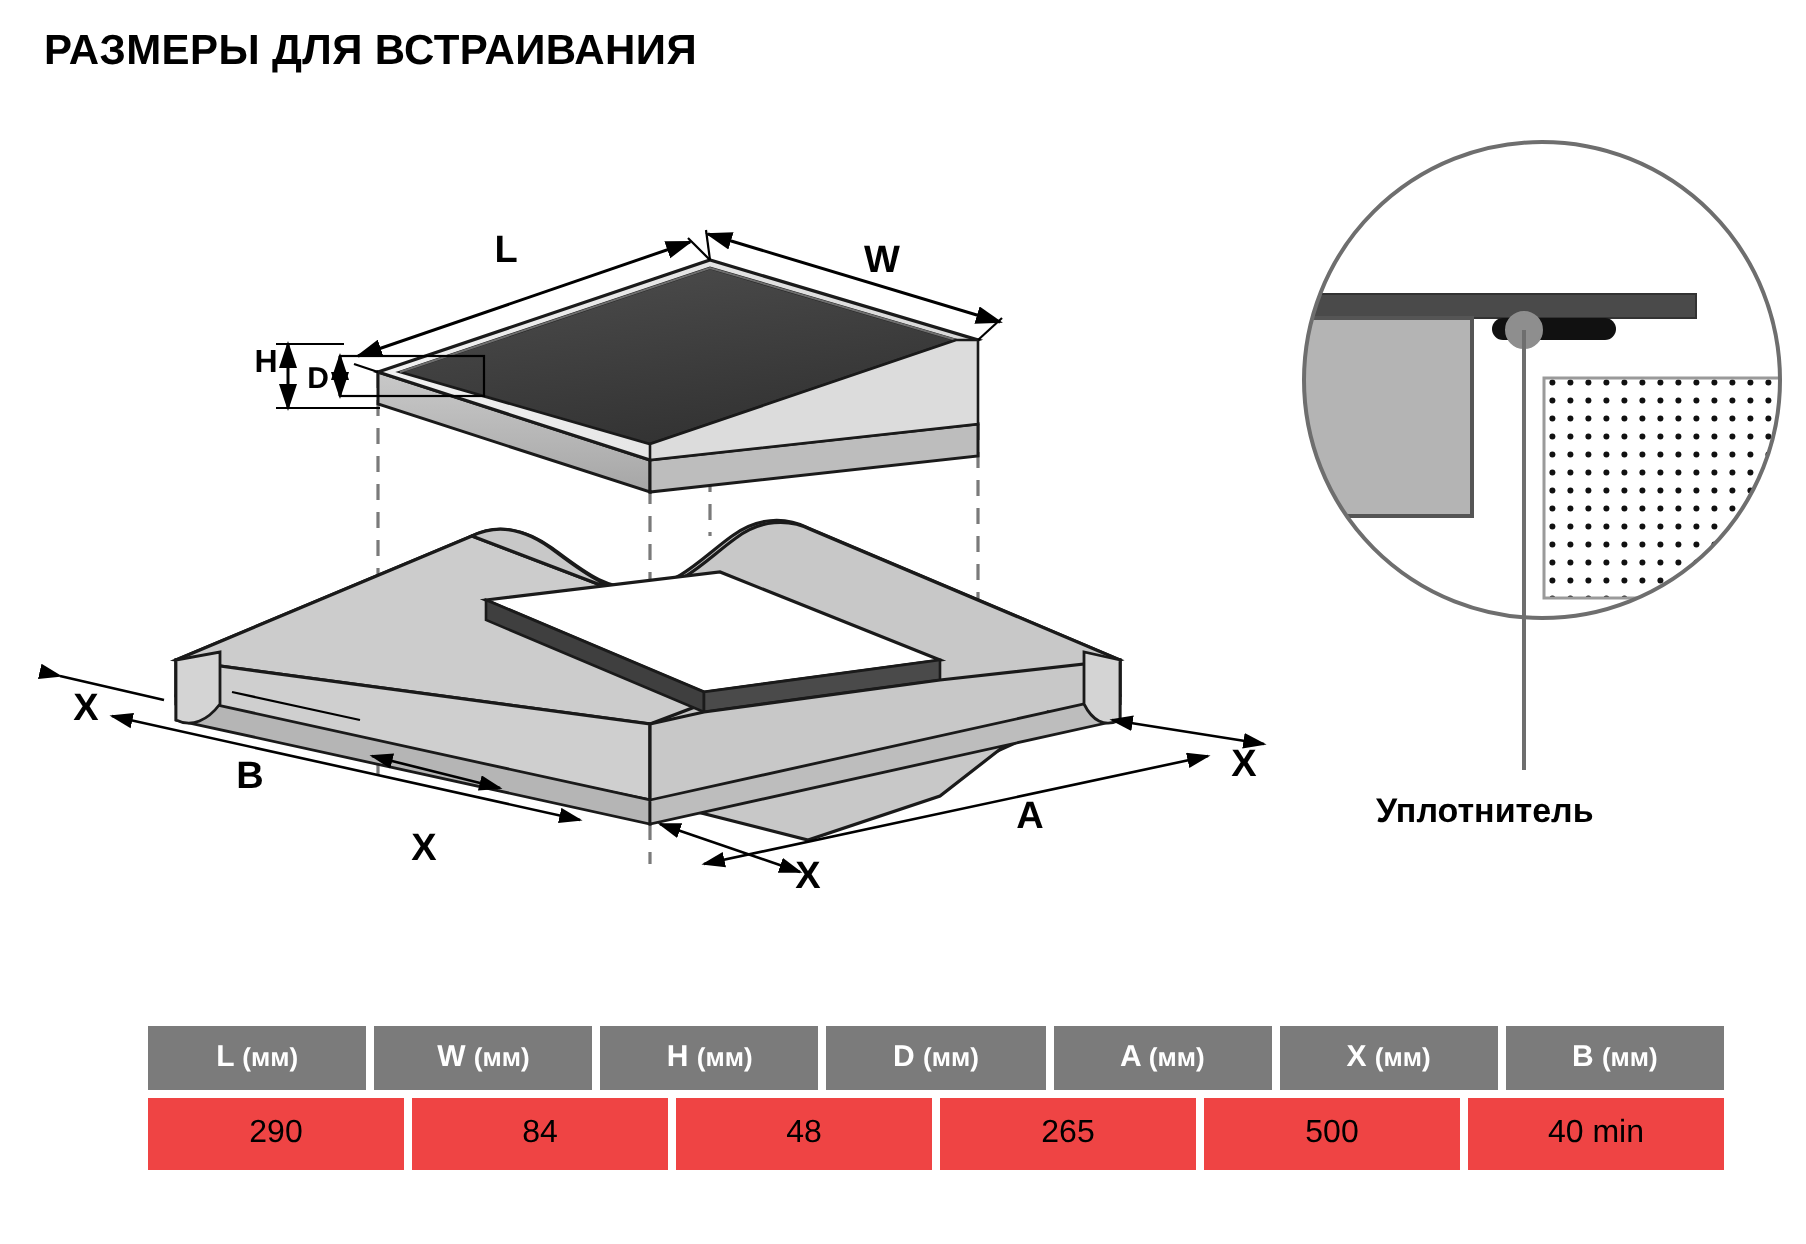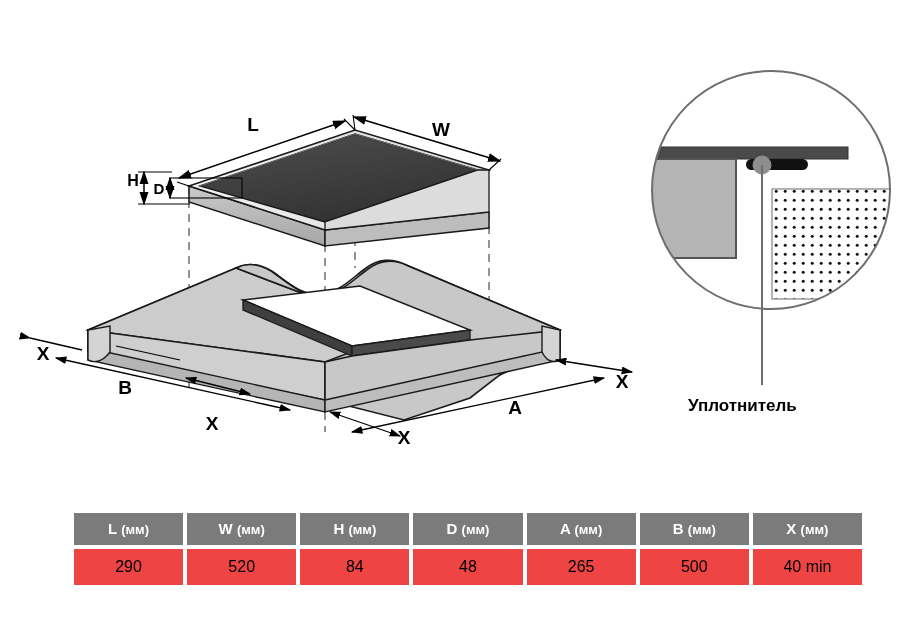--- a/index.html
+++ b/index.html
@@ -84,20 +84,21 @@
     height: 36px;
   }
   .dim-letter { font-size: 15px; }
   .dim-unit { font-size: 13px; }
 </style>
 </head>
 <body>
 
 <div id="page">
 
+  <div id="page-title">РАЗМЕРЫ ДЛЯ ВСТРАИВАНИЯ</div>
 
   <svg id="drawing-area" viewBox="0 0 903 500" width="903" height="500">
     <defs>
       <linearGradient id="glassGrad" x1="0" y1="0" x2="0.45" y2="1">
         <stop offset="0%" stop-color="#4e4e4e"></stop>
         <stop offset="55%" stop-color="#3f3f3f"></stop>
         <stop offset="100%" stop-color="#333333"></stop>
       </linearGradient>
       <linearGradient id="bevelGrad" x1="0" y1="0" x2="1" y2="0">
         <stop offset="0%" stop-color="#f2f2f2"></stop>
@@ -277,31 +278,30 @@
       </div>
       <div class="table-cell">
         <span class="dim-letter">D</span>
         <span class="dim-unit">(мм)</span>
       </div>
       <div class="table-cell">
         <span class="dim-letter">A</span>
         <span class="dim-unit">(мм)</span>
       </div>
       <div class="table-cell">
+        <span class="dim-letter">X</span>
+        <span class="dim-unit">(мм)</span>
+      </div>
+      <div class="table-cell">
         <span class="dim-letter">B</span>
-        <span class="dim-unit">(мм)</span>
-      </div>
-      <div class="table-cell">
-        <span class="dim-letter">X</span>
         <span class="dim-unit">(мм)</span>
       </div>
     </div>
     <div class="table-row value-row">
       <div class="table-cell">290</div>
-      <div class="table-cell">520</div>
       <div class="table-cell">84</div>
       <div class="table-cell">48</div>
       <div class="table-cell">265</div>
       <div class="table-cell">500</div>
       <div class="table-cell">40 min</div>
     </div>
   </div>
 
 </div>
 

